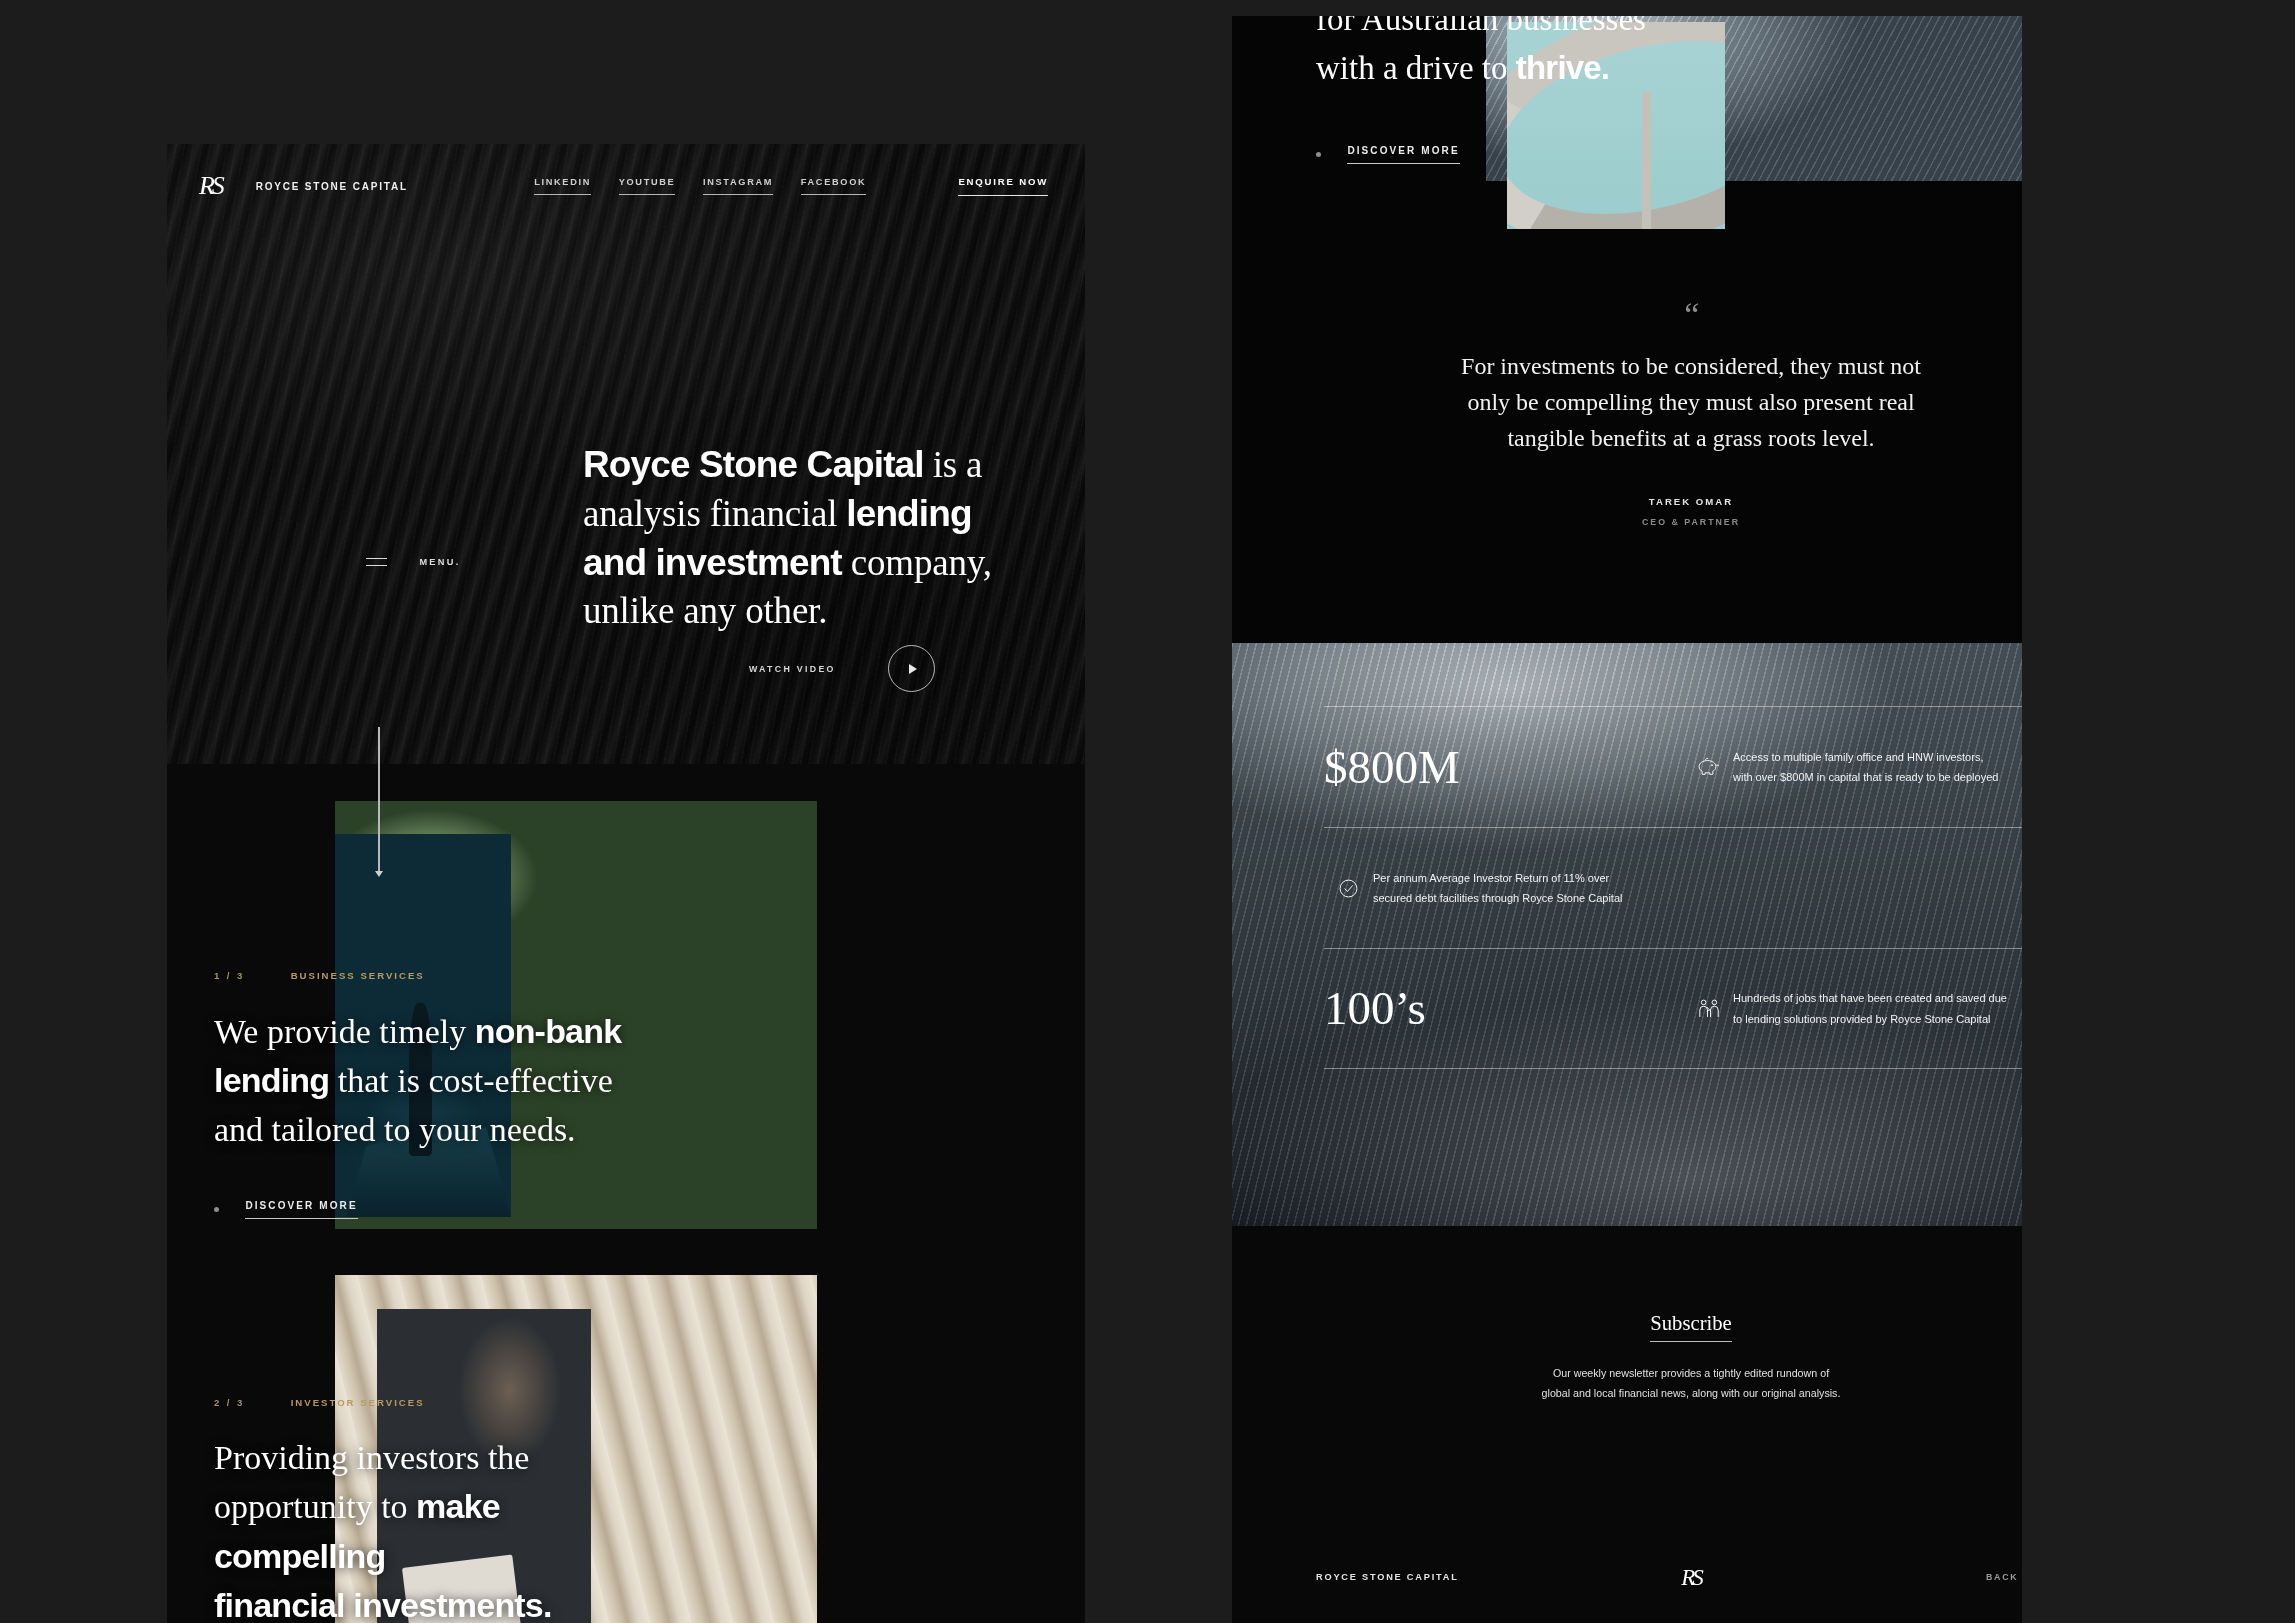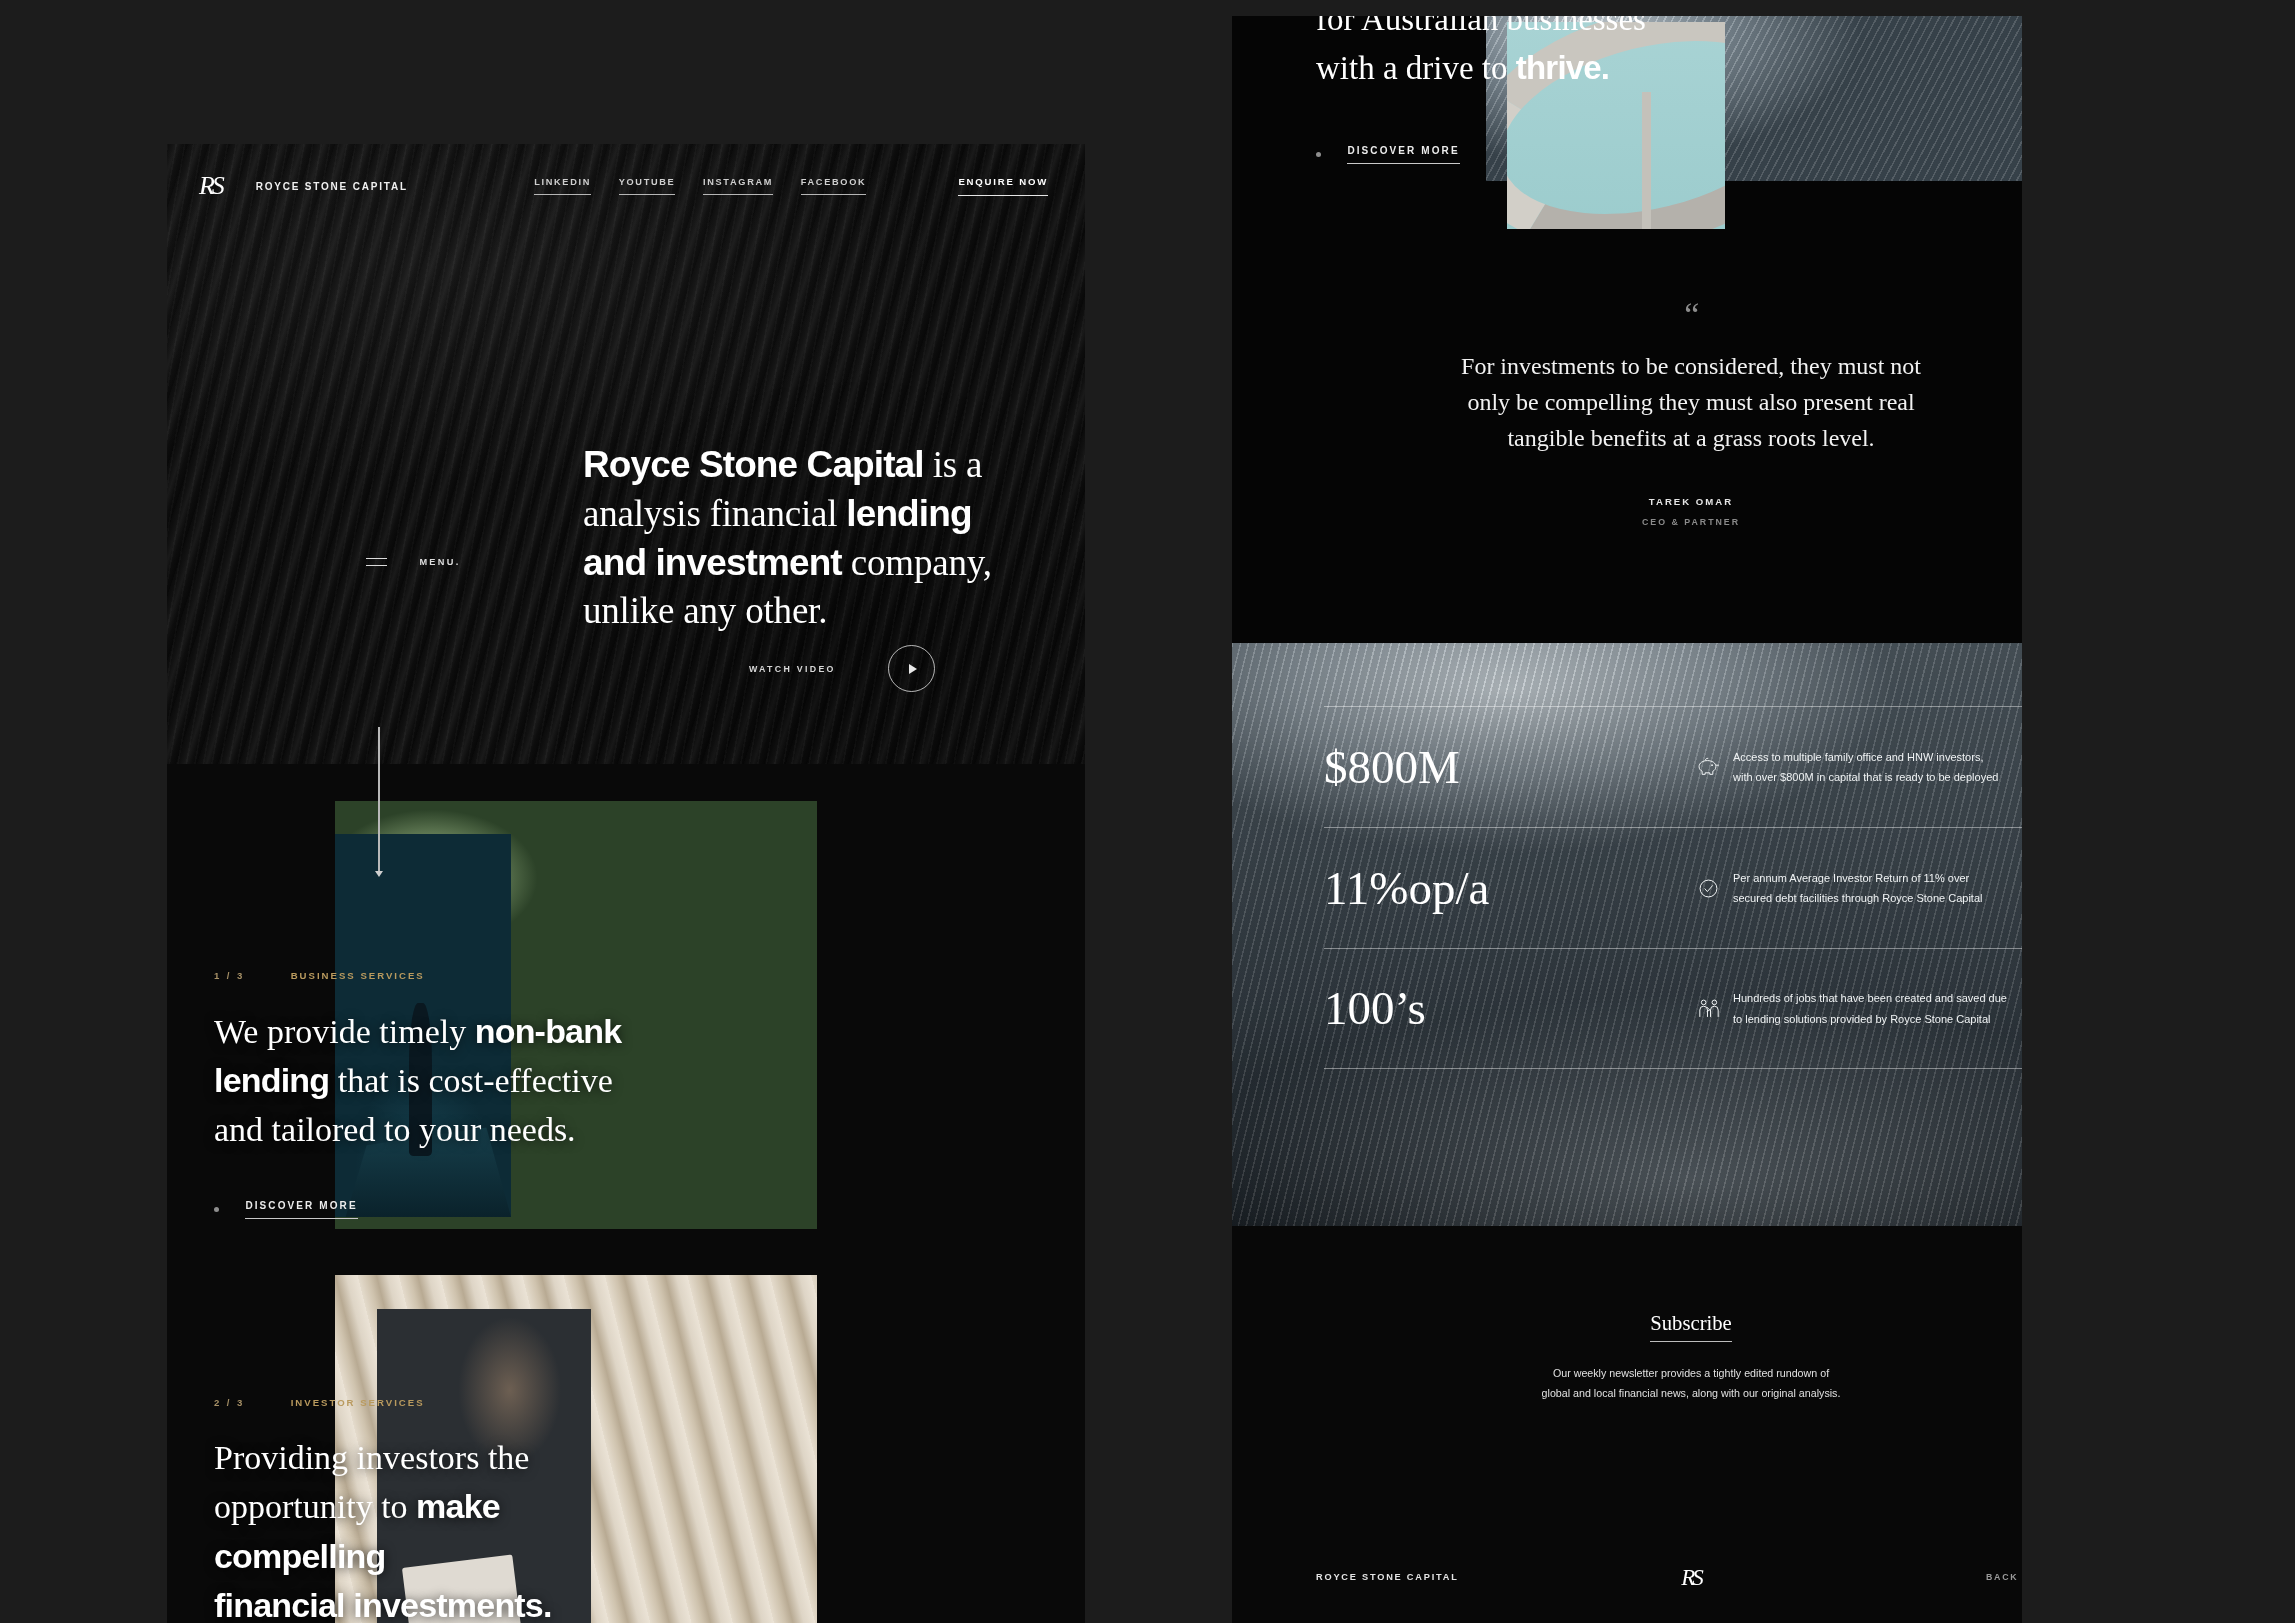--- a/index.html
+++ b/index.html
@@ -451,21 +451,20 @@
                 <path d="M26 12h4"></path>
             </svg>
           </div>
           <div class="stat-desc">
             <span>Access to multiple family office and HNW investors,</span><br>
             <span>with over $800M in capital that is ready to be deployed</span>
           </div>
         </div>
 
         <div class="stat-row">
-          <div class="stat-num">11%op/a</div>
           <div class="stat-ico">
             <svg width="23" height="23" viewBox="0 0 30 30" fill="none" stroke="#f2f5f6" stroke-width="1.3">
               <circle cx="15" cy="15" r="11"></circle>
                 <path d="M10 15l3.5 4 7-8"></path>
             </svg>
           </div>
           <div class="stat-desc">
             <span>Per annum Average Investor Return of 11% over</span><br>
             <span>secured debt facilities through Royce Stone Capital</span>
           </div>

